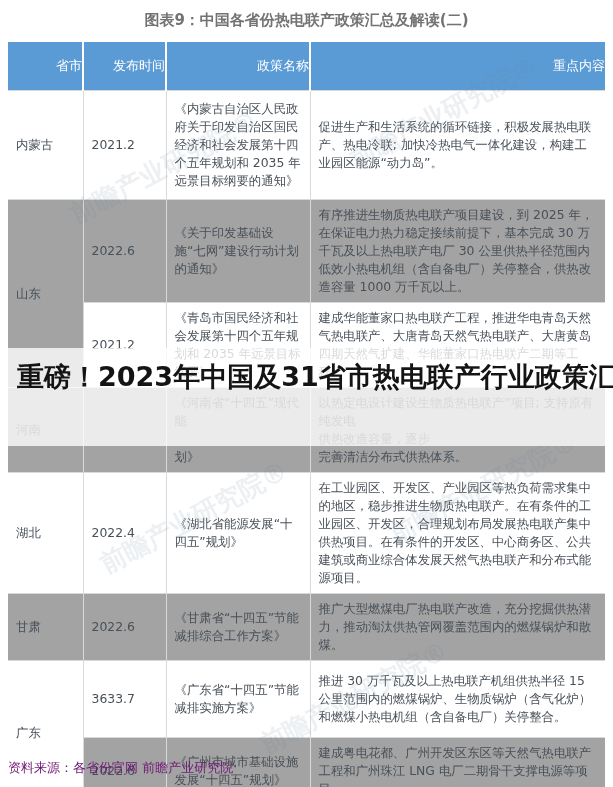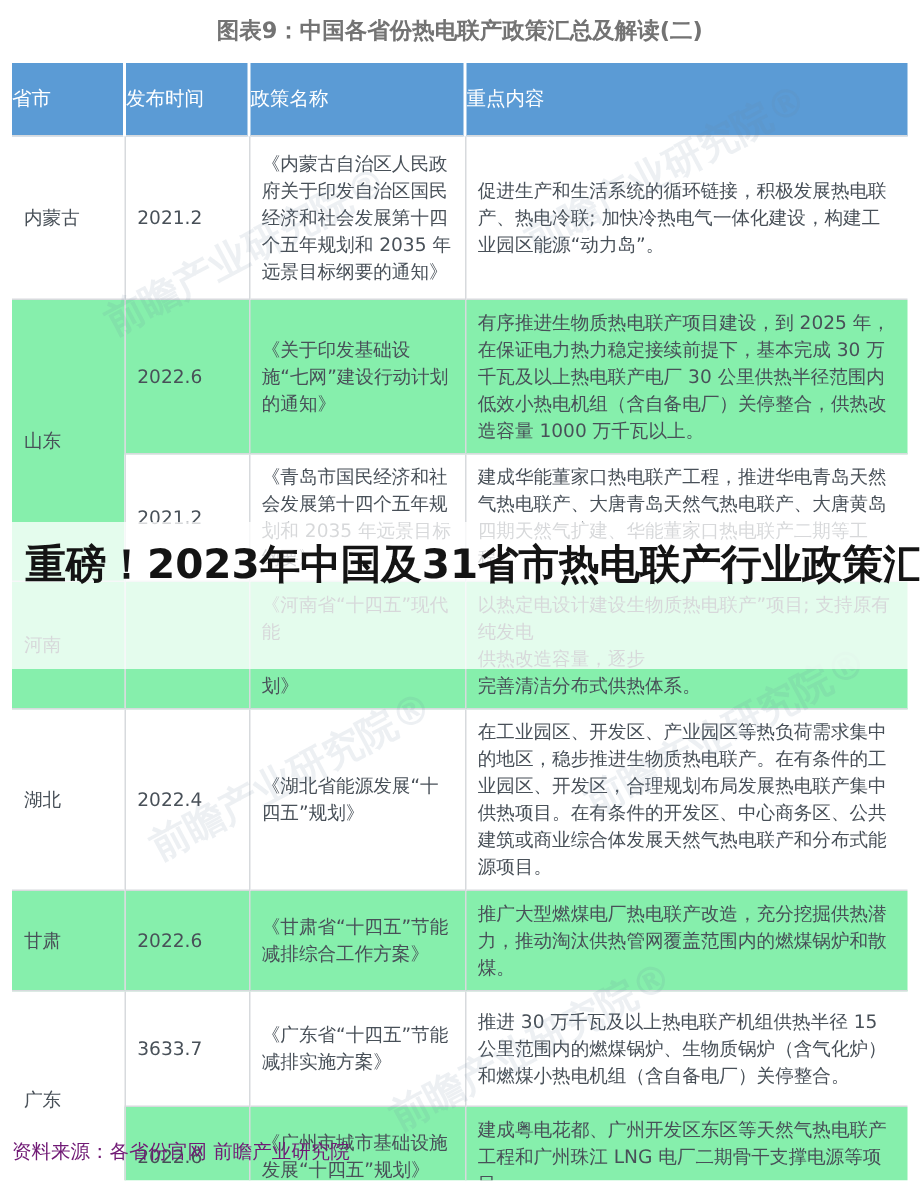--- a/index.html
+++ b/index.html
@@ -3,28 +3,28 @@
 <meta charset="utf-8">
 <style>
   html,body{margin:0;padding:0;background:#fff;}
   .page{position:relative;width:613px;height:787px;background:#ffffff;overflow:hidden;
         font-family:"DejaVu Sans","Liberation Sans",sans-serif;}
   .title{position:absolute;top:11px;left:0;width:100%;text-align:center;
          font-size:15px;font-weight:bold;color:#737373;z-index:1;}
   .tbl{position:absolute;top:42px;left:8px;width:597px;border-collapse:collapse;
        table-layout:fixed;z-index:1;}
   .tbl th{background:#5b9bd5;color:#ffffff;font-size:13px;font-weight:normal;
-          height:48px;text-align:left;border-right:2px solid #ffffff;padding:0;}
+          height:48px;text-align:right;border-right:2px solid #ffffff;padding:0;}
   .tbl th:last-child{border-right:none;}
   .tbl td{border-right:1px solid #d7dadd;border-top:1px solid #d7dadd;
           vertical-align:middle;color:#485058;font-size:12.4px;line-height:18px;
           padding:6px 8px;word-break:break-all;}
   .tbl td:last-child{border-right:none;}
   .tbl tr.lastrow td{border-bottom:1px solid #cfd2d5;}
-  .bg-g{background:#86efac;margin-top:24px;}
+  .bg-g{background:#a3a3a3;margin-top:24px;}
   .bg-w{background:#ffffff;}
   .c-prov{padding-left:12px;font-size:12.6px;}
   .c-date{padding-left:9px;font-size:12.6px;}
   .c-pol{padding:6px 8px 6px 10px;}
   .c-con{padding:6px 10px;}
   .frag-gap{height:18px;}
   .wm{position:absolute;color:rgba(105,130,155,0.12);font-size:26px;white-space:nowrap;
       transform:rotate(-28deg);z-index:2;pointer-events:none;font-weight:bold;}
   .overlay{position:absolute;top:348px;left:0;width:613px;height:98px;
            background:rgba(255,255,255,0.78);z-index:3;}

